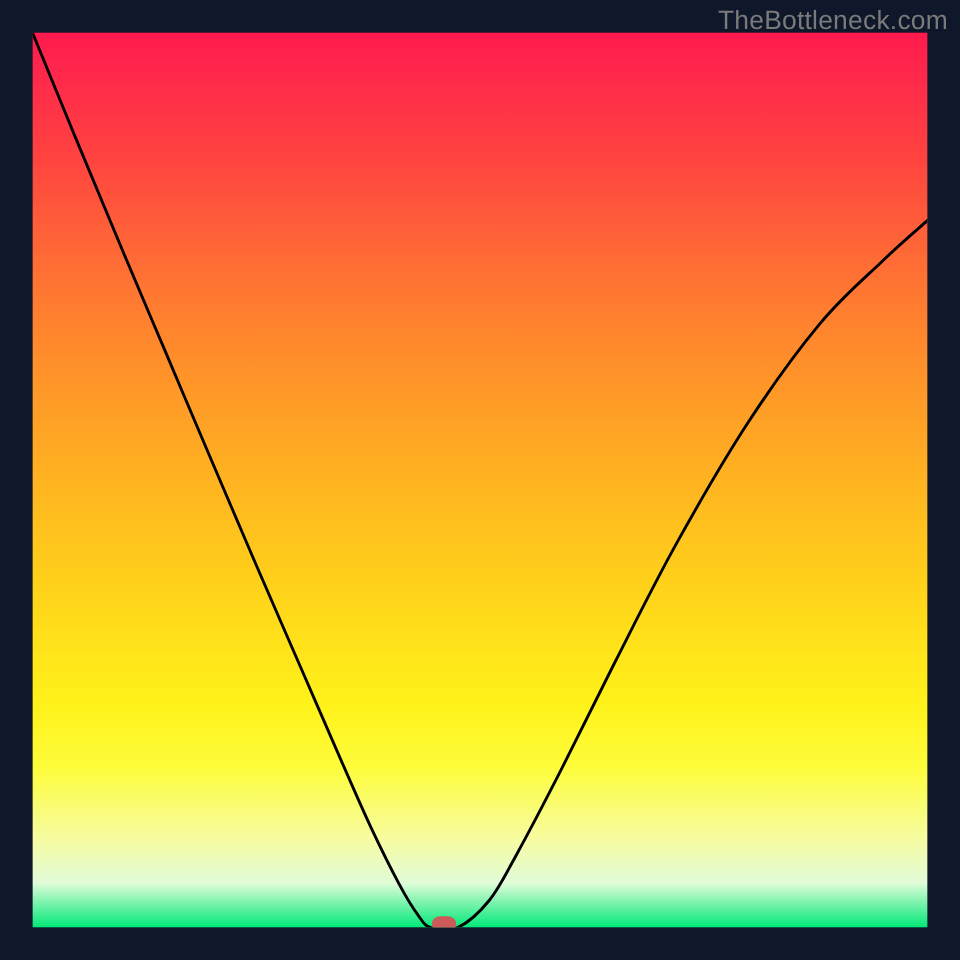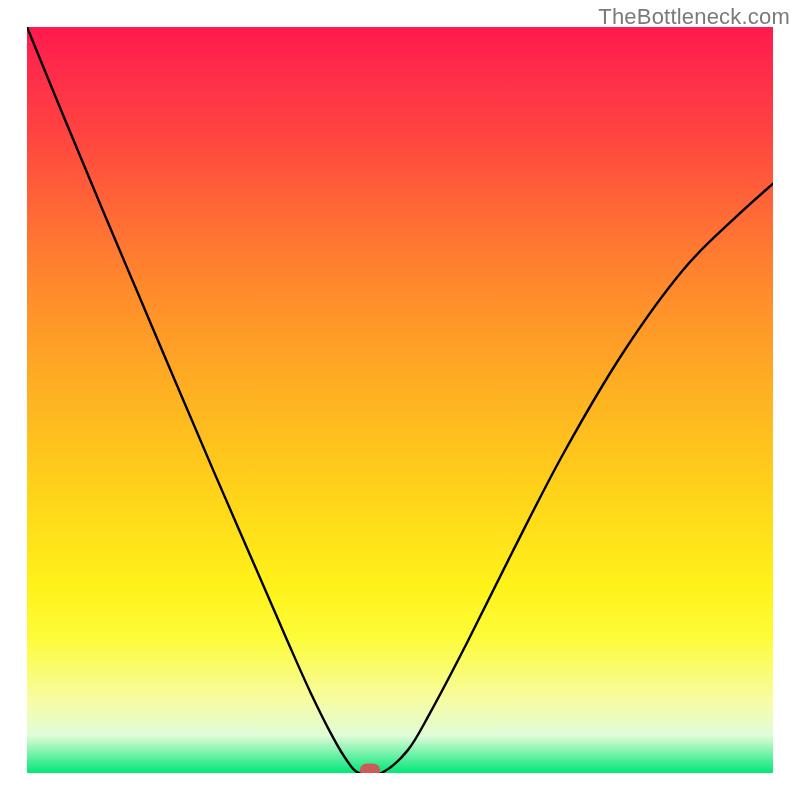--- a/index.html
+++ b/index.html
@@ -10,21 +10,21 @@
     overflow: hidden;
     background: #000;
     font-family: Arial, Helvetica, sans-serif;
   }
   .frame {
     position: absolute;
     left: 0;
     top: 0;
     width: 800px;
     height: 800px;
-    background: #ffffff;
+    background: #0f172a;
   }
   .plot-area {
     position: absolute;
     left: 27px;
     top: 27px;
     width: 746px;
     height: 746px;
     overflow: hidden;
   }
   .gradient-bg {

